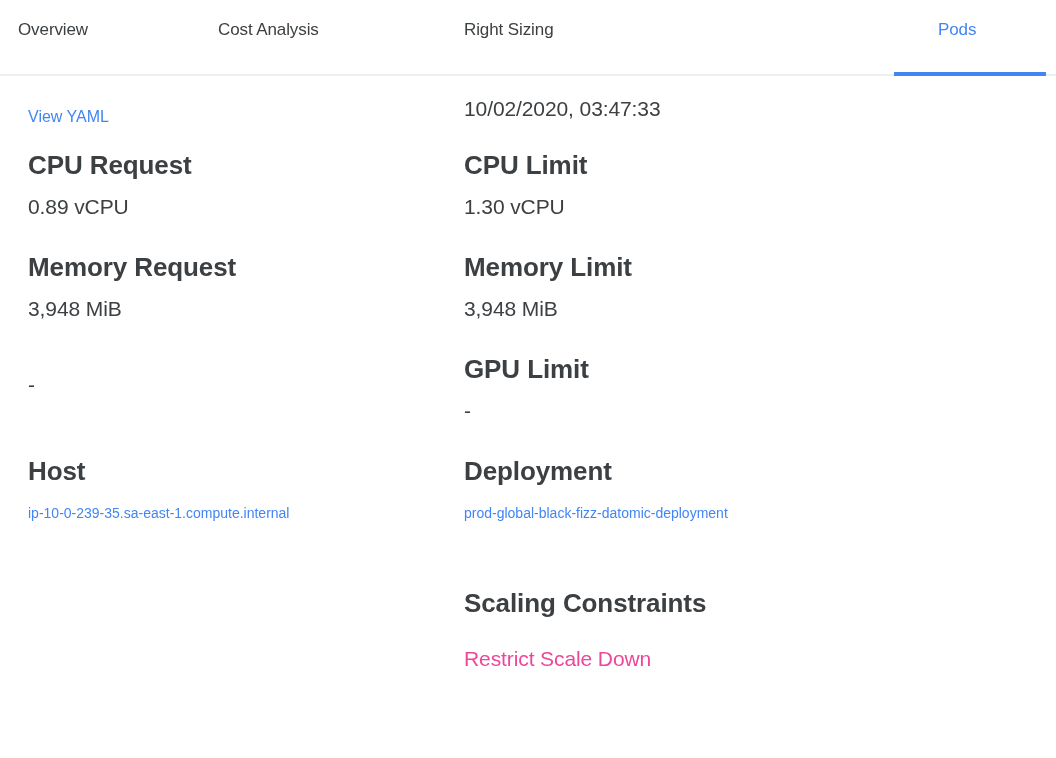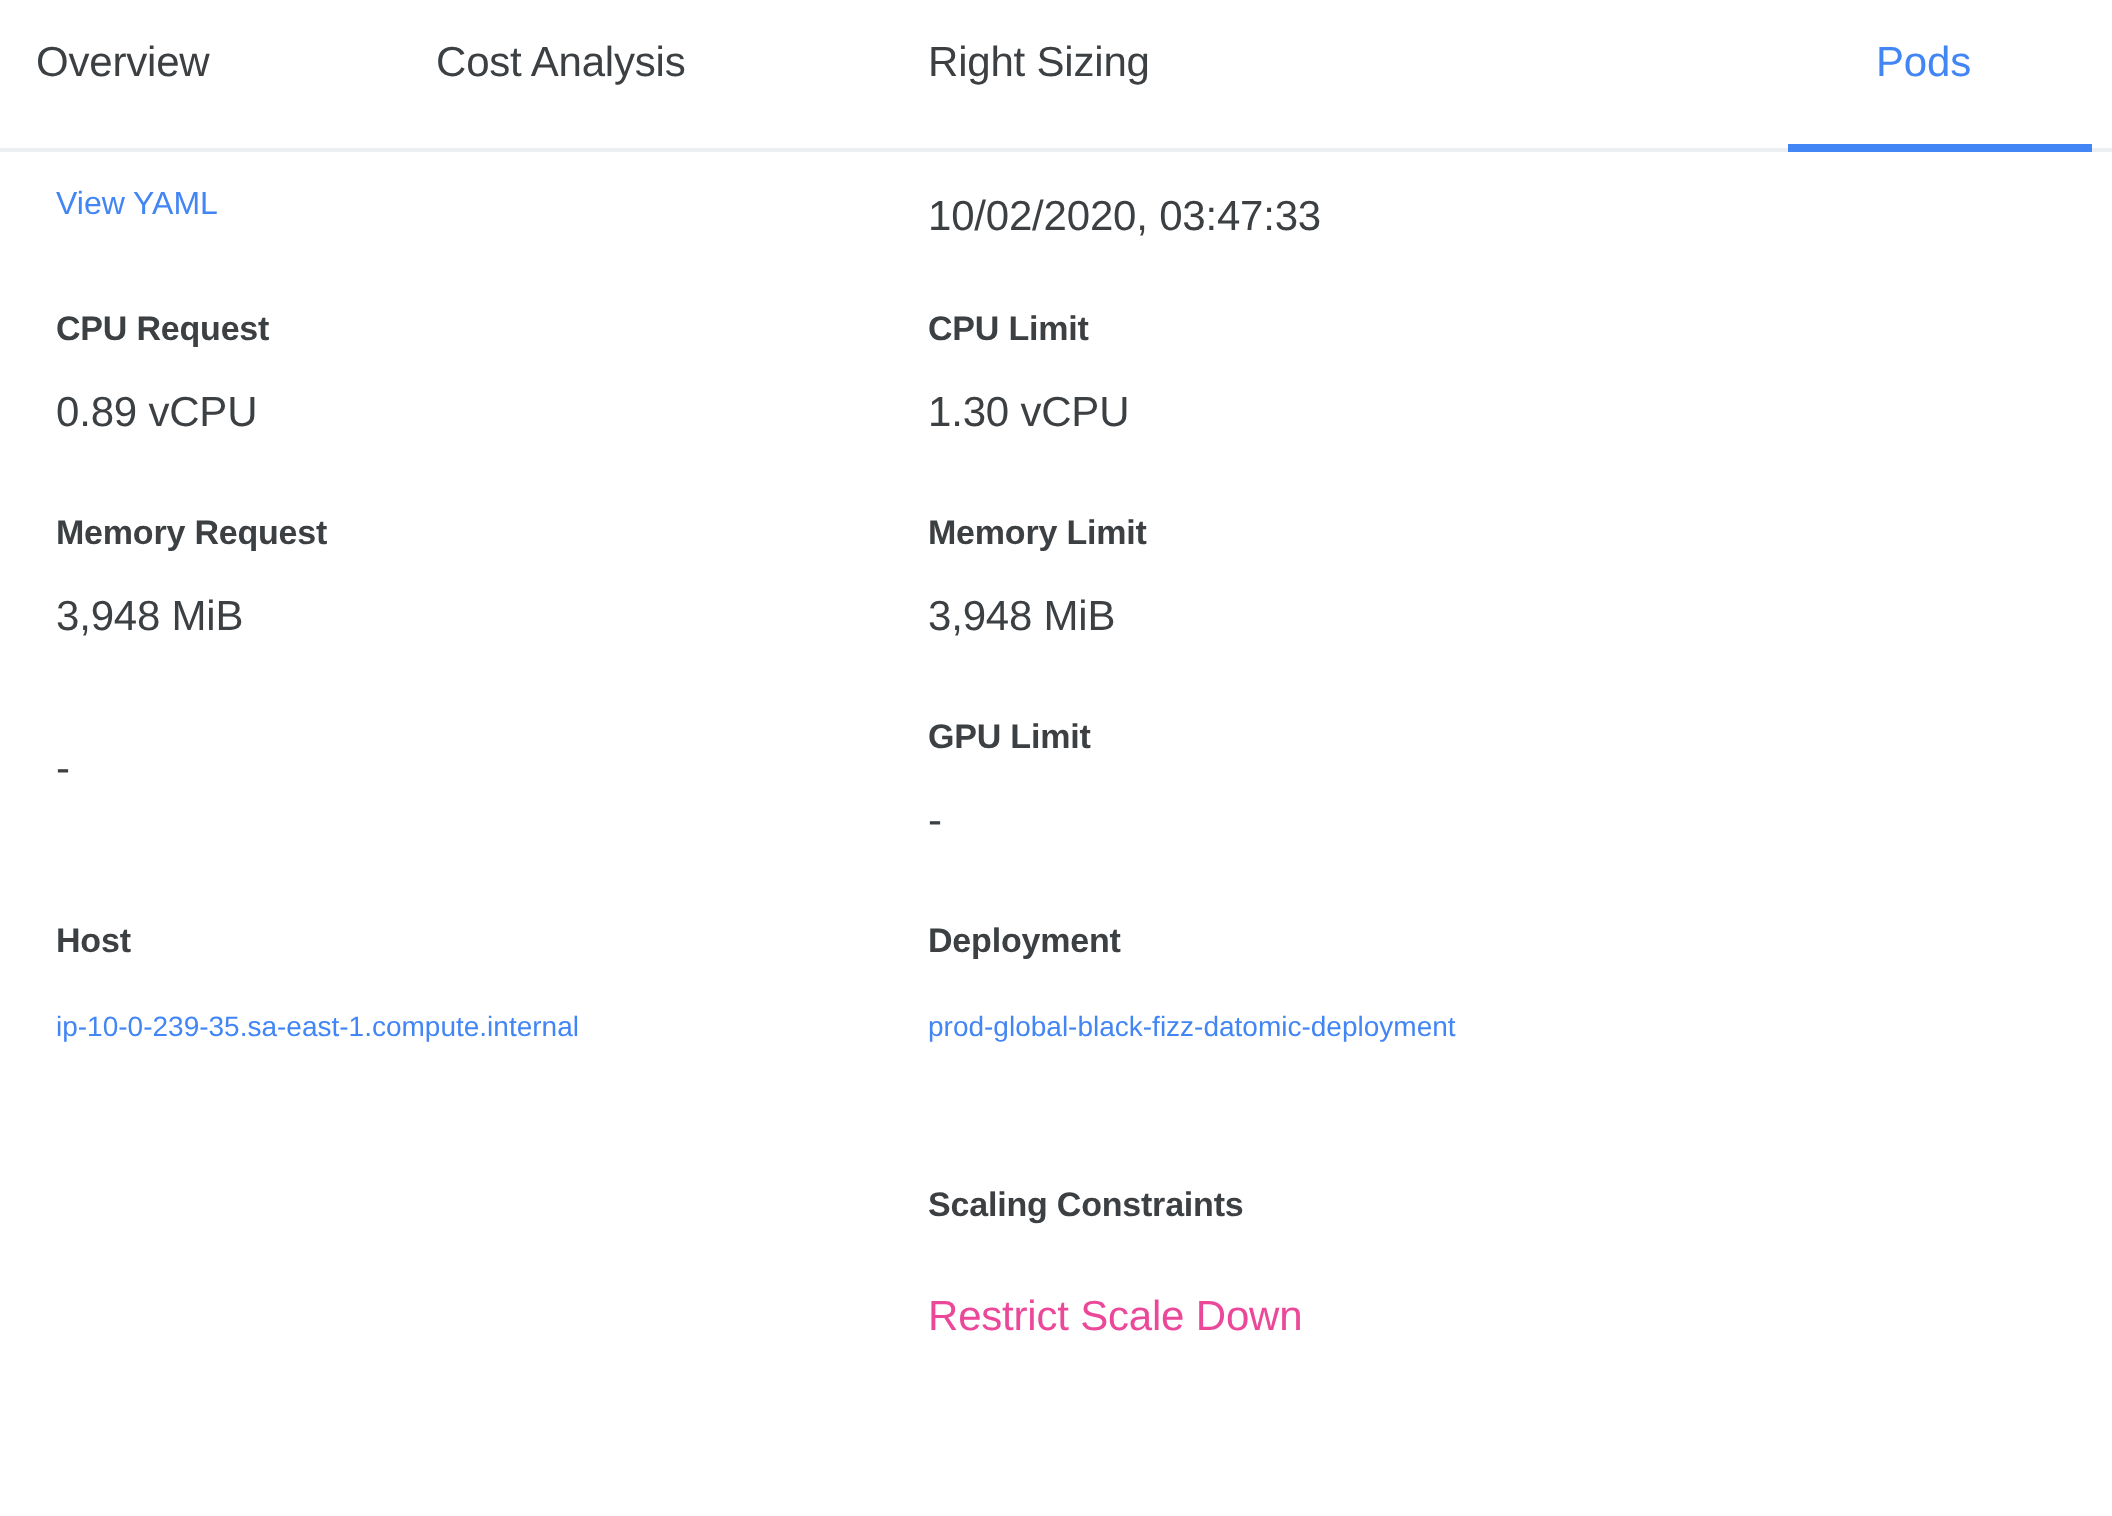--- a/index.html
+++ b/index.html
@@ -34,21 +34,21 @@
     height:2px;
     background:#eceff1;
   }
   .tab {
     position:absolute;
     top:0;
     height:76px;
     display:flex;
     align-items:flex-start;
     padding-top:20px;
-    font-size:21px;
+    font-size:17px;
     font-weight:400;
     color:#3c4043;
     letter-spacing:-0.1px;
     white-space:nowrap;
     cursor:pointer;
     background:transparent;
     border:none;
     font-family:"Liberation Sans", sans-serif;
   }
   .tab.is-active { color:#4285f4; }
@@ -71,21 +71,21 @@
     position:absolute;
     top:0;
     width:400px;
   }
   .col-left  { left:28px; }
   .col-right { left:464px; }
 
   .field { position:absolute; width:390px; }
 
   .field-label {
-    font-size:17px;
+    font-size:26px;
     font-weight:700;
     color:#3c4043;
     line-height:26px;
     letter-spacing:-0.1px;
     white-space:nowrap;
   }
   .field-value {
     font-size:21px;
     font-weight:400;
     color:#3c4043;
@@ -129,21 +129,21 @@
 
     <div class="tab-underline" style="left:894px; width:152px;"></div>
 
     <div class="tabbar-divider"></div>
   </div>
 
   <div class="detail">
 
     <div class="col col-left">
 
-      <div class="field" style="top:18px;">
+      <div class="field" style="top:32px;">
         <a class="link" href="#">View YAML</a>
       </div>
 
       <div class="field" style="top:76px;">
         <div class="field-label">CPU Request</div>
         <div class="field-value value-gap">0.89 vCPU</div>
       </div>
 
       <div class="field" style="top:178px;">
         <div class="field-label">Memory Request</div>

